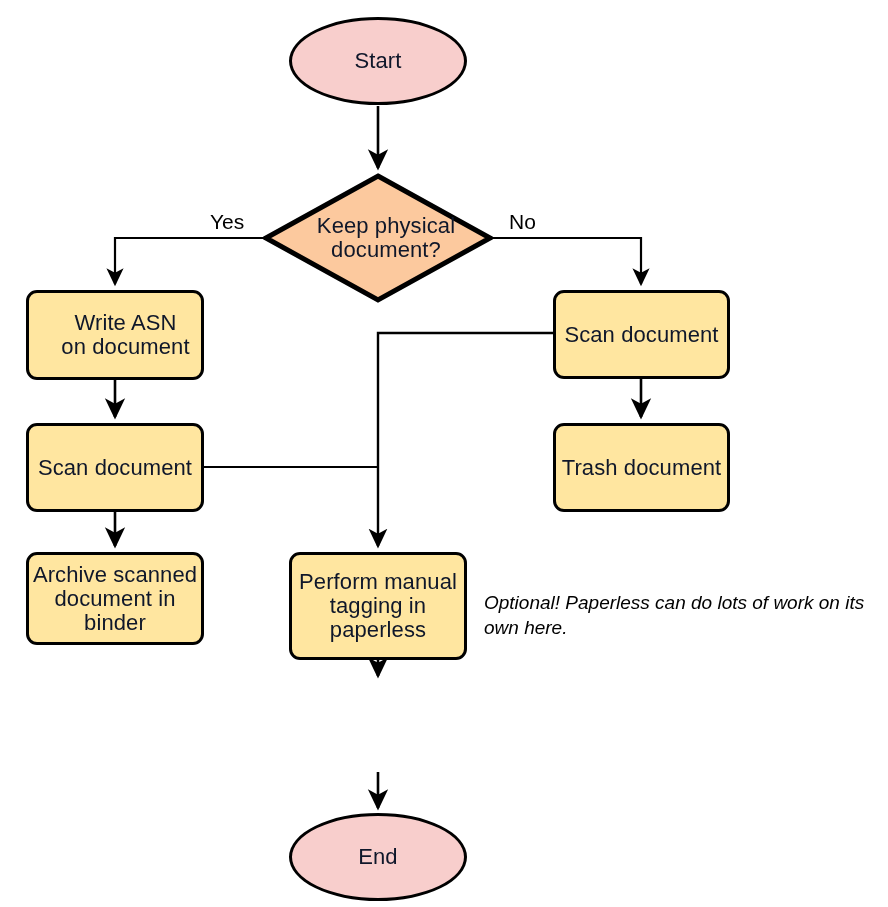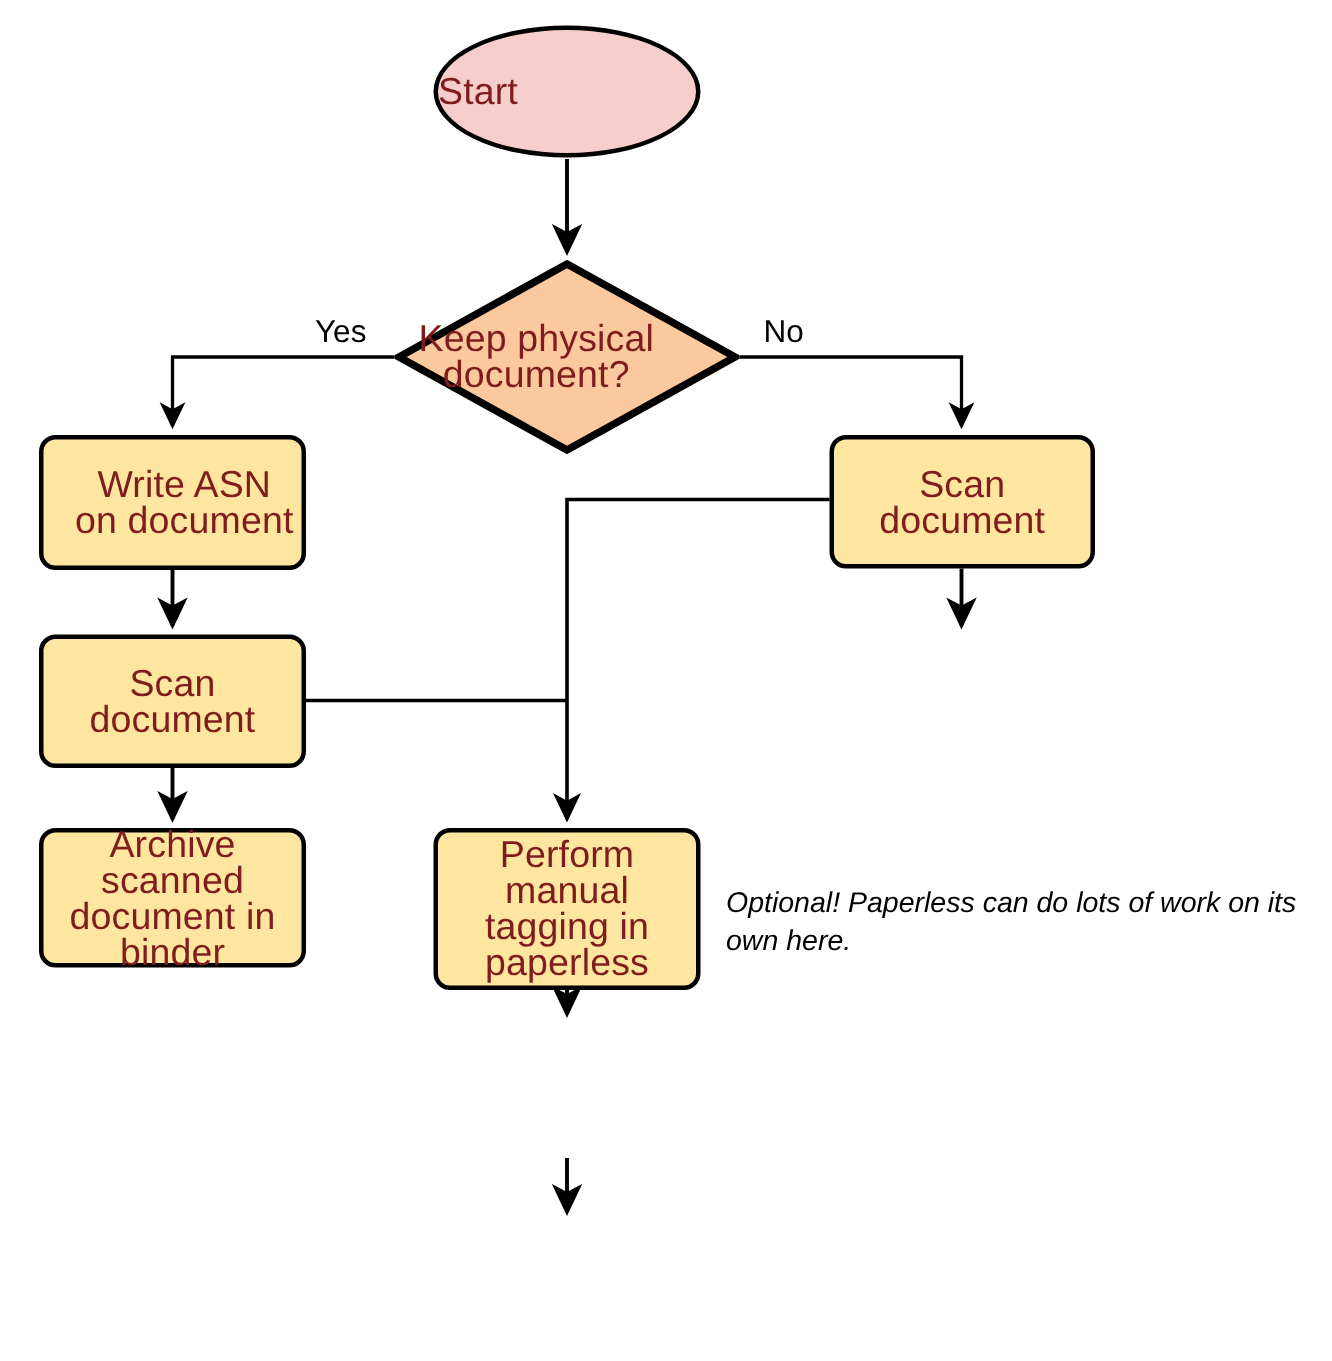--- a/index.html
+++ b/index.html
@@ -23,23 +23,24 @@
     top: 0;
     width: 888px;
     height: 907px;
     pointer-events: none;
   }
   .node {
     position: absolute;
     box-sizing: border-box;
     display: flex;
     align-items: center;
+    justify-content: center;
     text-align: center;
-    color: #7f1d1d;
-    font-size: 25px;
+    color: #0f172a;
+    font-size: 22px;
     line-height: 24px;
     letter-spacing: 0.1px;
     white-space: pre-line;
   }
   .node.process {
     background: #ffe6a0;
     border: 3.2px solid #000000;
     border-radius: 11px;
   }
   .node.terminal {
@@ -137,24 +138,30 @@
   <div class="node process" style="left:26px; top:552px; width:178px; height:93px;">
     <span>Archive scanned
 document in
 binder</span>
   </div>
 
   <div class="node process" style="left:553px; top:290px; width:177px; height:89px;">
     <span>Scan document</span>
   </div>
 
+  <div class="node process" style="left:553px; top:423px; width:177px; height:89px;">
+    <span>Trash document</span>
+  </div>
 
   <div class="node process" style="left:289px; top:552px; width:178px; height:108px;">
     <span>Perform manual
 tagging in
 paperless</span>
   </div>
 
 
+  <div class="node terminal" style="left:289px; top:813px; width:178px; height:88px;">
+    <span>End</span>
+  </div>
 
   <div class="annotation" style="left:484px; top:590px;">Optional! Paperless can do lots of work on its own here.</div>
 
 </div>
 
 </body></html>

